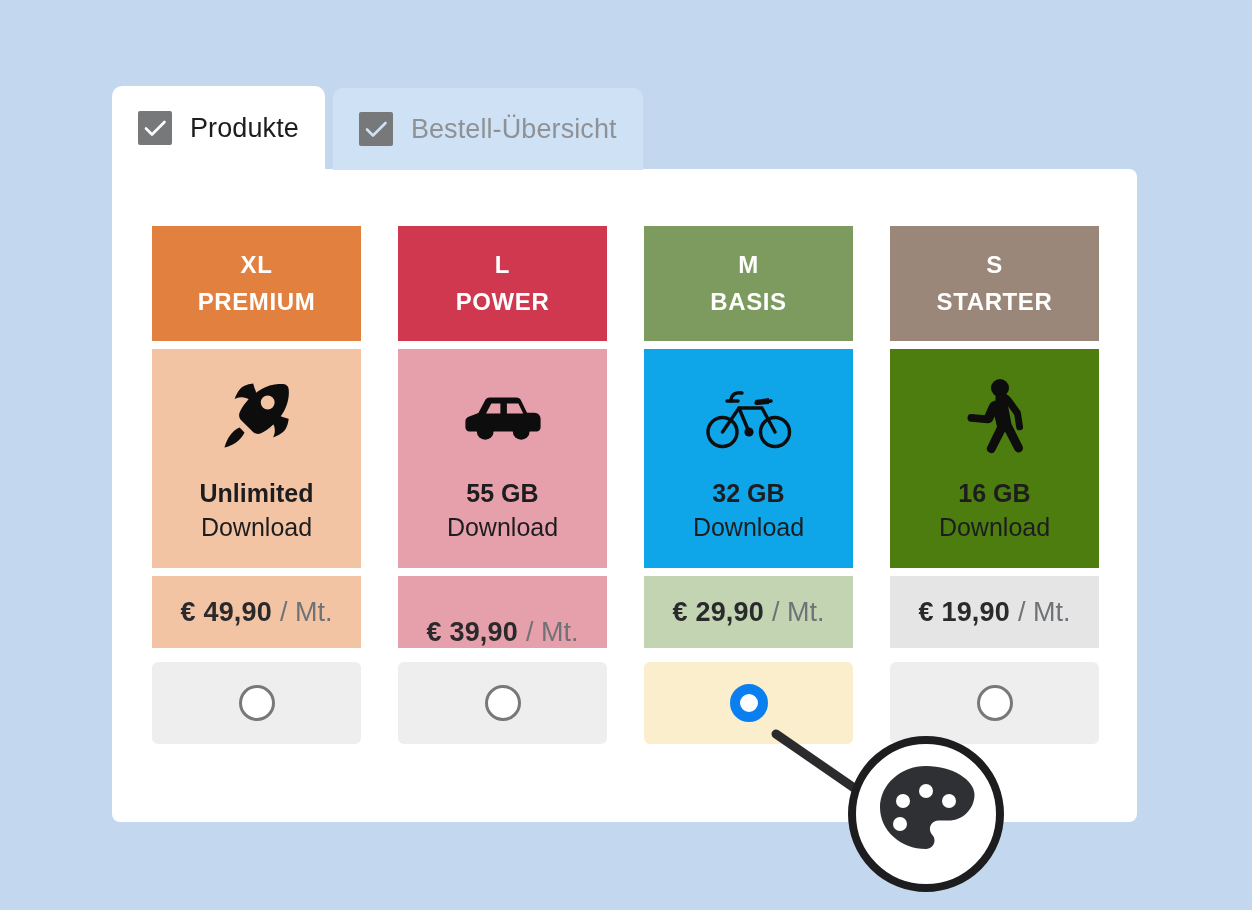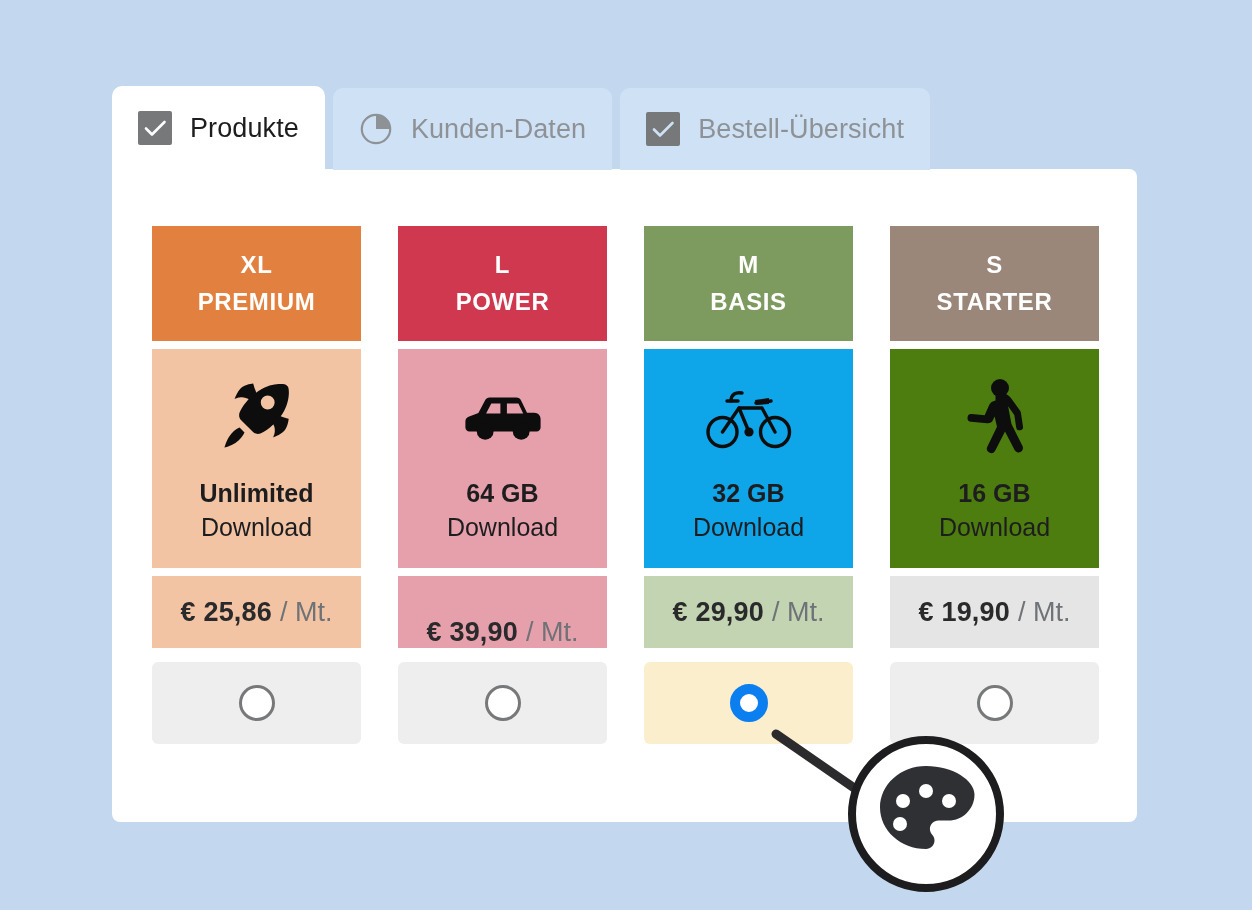--- a/index.html
+++ b/index.html
@@ -226,29 +226,20 @@
 
   <div class="tab active">
     <span class="cb-icon">
       <svg width="34" height="34" viewBox="0 0 34 34">
         <path d="M8 17.5 L14 23.5 L26.5 11" fill="none" stroke="#ffffff" stroke-width="2.6" stroke-linecap="round" stroke-linejoin="round"></path>
       </svg>
     </span>
     <span class="tab-label">Produkte</span>
   </div>
 
-  <div class="tab">
-    <span class="pie-icon">
-      <svg width="34" height="34" viewBox="0 0 34 34">
-        <circle cx="17" cy="17" r="14.2" fill="none" stroke="#8e9297" stroke-width="2.2"></circle>
-        <path d="M17 17 L17 2.8 A14.2 14.2 0 0 1 31.2 17 Z" fill="#8e9297"></path>
-      </svg>
-    </span>
-    <span class="tab-label">Kunden-Daten</span>
-  </div>
 
   <div class="tab">
     <span class="cb-icon">
       <svg width="34" height="34" viewBox="0 0 34 34">
         <path d="M8 17.5 L14 23.5 L26.5 11" fill="none" stroke="#cfe1f4" stroke-width="2.6" stroke-linecap="round" stroke-linejoin="round"></path>
       </svg>
     </span>
     <span class="tab-label">Bestell-Übersicht</span>
   </div>
 
@@ -270,21 +261,21 @@
               <path d="M63.3 35.9c-1.6 2.4-3.5 4.8-5.4 7 2.5 3.3 3.1 6.4 2.9 9.3-.2 3.4-1.8 6.2-1.8 6.2s6.8-2.1 11.1-6.4c4-4 4.6-12.2 4.6-12.2s-5.9-1.6-11.4-3.9z"></path>
               <path d="M42.6 15.3c-2.4 1.6-4.8 3.5-7 5.4-3.3-2.5-6.4-3.1-9.3-2.9-3.4.2-6.2 1.8-6.2 1.8s2.1-6.8 6.4-11.1c4-4 12.2-4.6 12.2-4.6s1.6 5.9 3.9 11.4z" transform="translate(0.5,0.5)"></path>
               <path d="M25.6 48.6c-3.3 1.4-7.5 4.5-10.5 9.1-3.1 4.7-4.6 10.9-4.6 10.9s6.2-1.5 10.9-4.6c4.6-3 7.7-7.2 9.1-10.5l-4.9-4.9z"></path>
             </g>
           </svg>
         </div>
         <div class="body-amount">Unlimited</div>
         <div class="body-sub">Download</div>
       </div>
       <div class="col-price" style="background: rgb(242, 196, 164);">
-        <span class="price-main">€ 25,86</span>
+        <span class="price-main">€ 49,90</span>
         <span class="price-unit">/ Mt.</span>
       </div>
       <div class="col-select" style="background: rgb(238, 238, 238);">
         <span class="radio"></span>
       </div>
     </div>
 
     <div class="col">
       <div class="col-head" style="background: rgb(207, 56, 79);">
         <div class="head-size">L</div>
@@ -293,21 +284,21 @@
       <div class="col-body" style="background: rgb(230, 160, 171);">
         <div class="body-icon">
           <svg width="86" height="56" viewBox="0 0 86 56">
             <g fill="#0d0d0d">
               <path d="M24.6 10.2c.8-2.1 2.8-3.6 5.1-3.6h26.6c2.1 0 4 1.2 4.9 3.1l5.8 12.1h7.4c3.4 0 6.2 2.8 6.2 6.2v8.6c0 2.2-1.8 4-4 4H9.4c-2.2 0-4-1.8-4-4v-6.3c0-2.1 1.3-3.9 3.2-4.6l9.8-3.6 6.2-11.9zm6.7 2.2-5.2 10.1h14.3V12.4H31.3zm15.6 0v10.1h16.3l-4.8-10.1H46.9z"></path>
               <circle cx="25.2" cy="40.4" r="8.4"></circle>
               <circle cx="61.2" cy="40.4" r="8.4"></circle>
             </g>
           </svg>
         </div>
-        <div class="body-amount">64 GB</div>
+        <div class="body-amount">55 GB</div>
         <div class="body-sub">Download</div>
       </div>
       <div class="col-price" style="background: rgb(230, 160, 171); align-items: flex-end;">
         <span class="price-main">€ 39,90</span>
         <span class="price-unit">/ Mt.</span>
       </div>
       <div class="col-select" style="background: rgb(238, 238, 238);">
         <span class="radio"></span>
       </div>
     </div>

